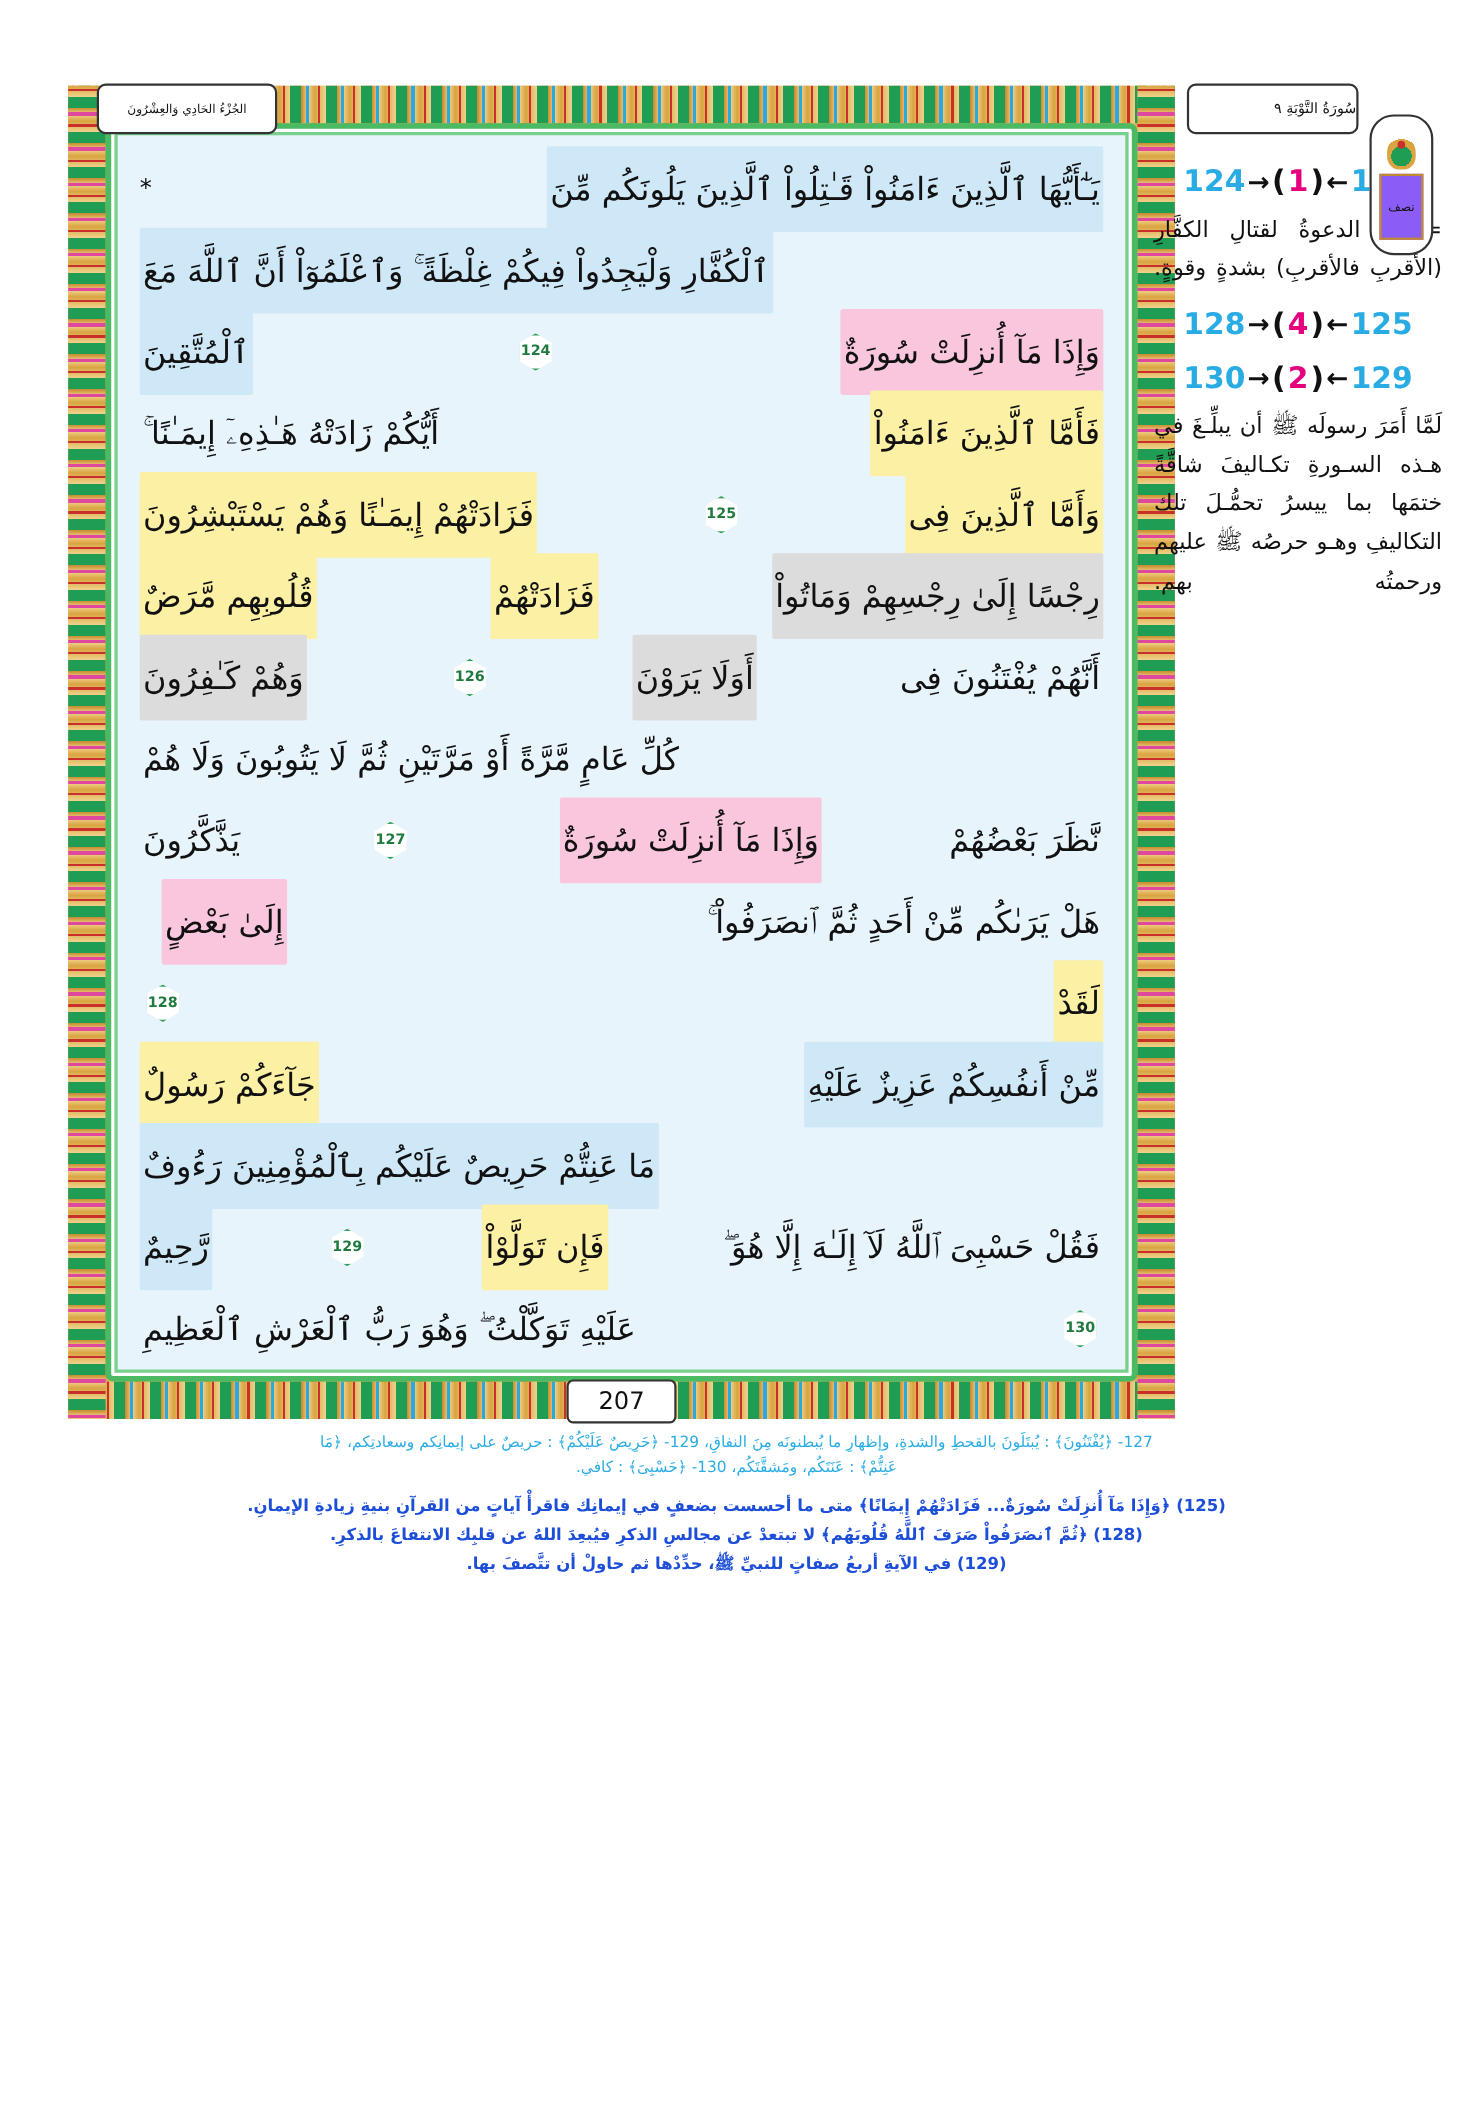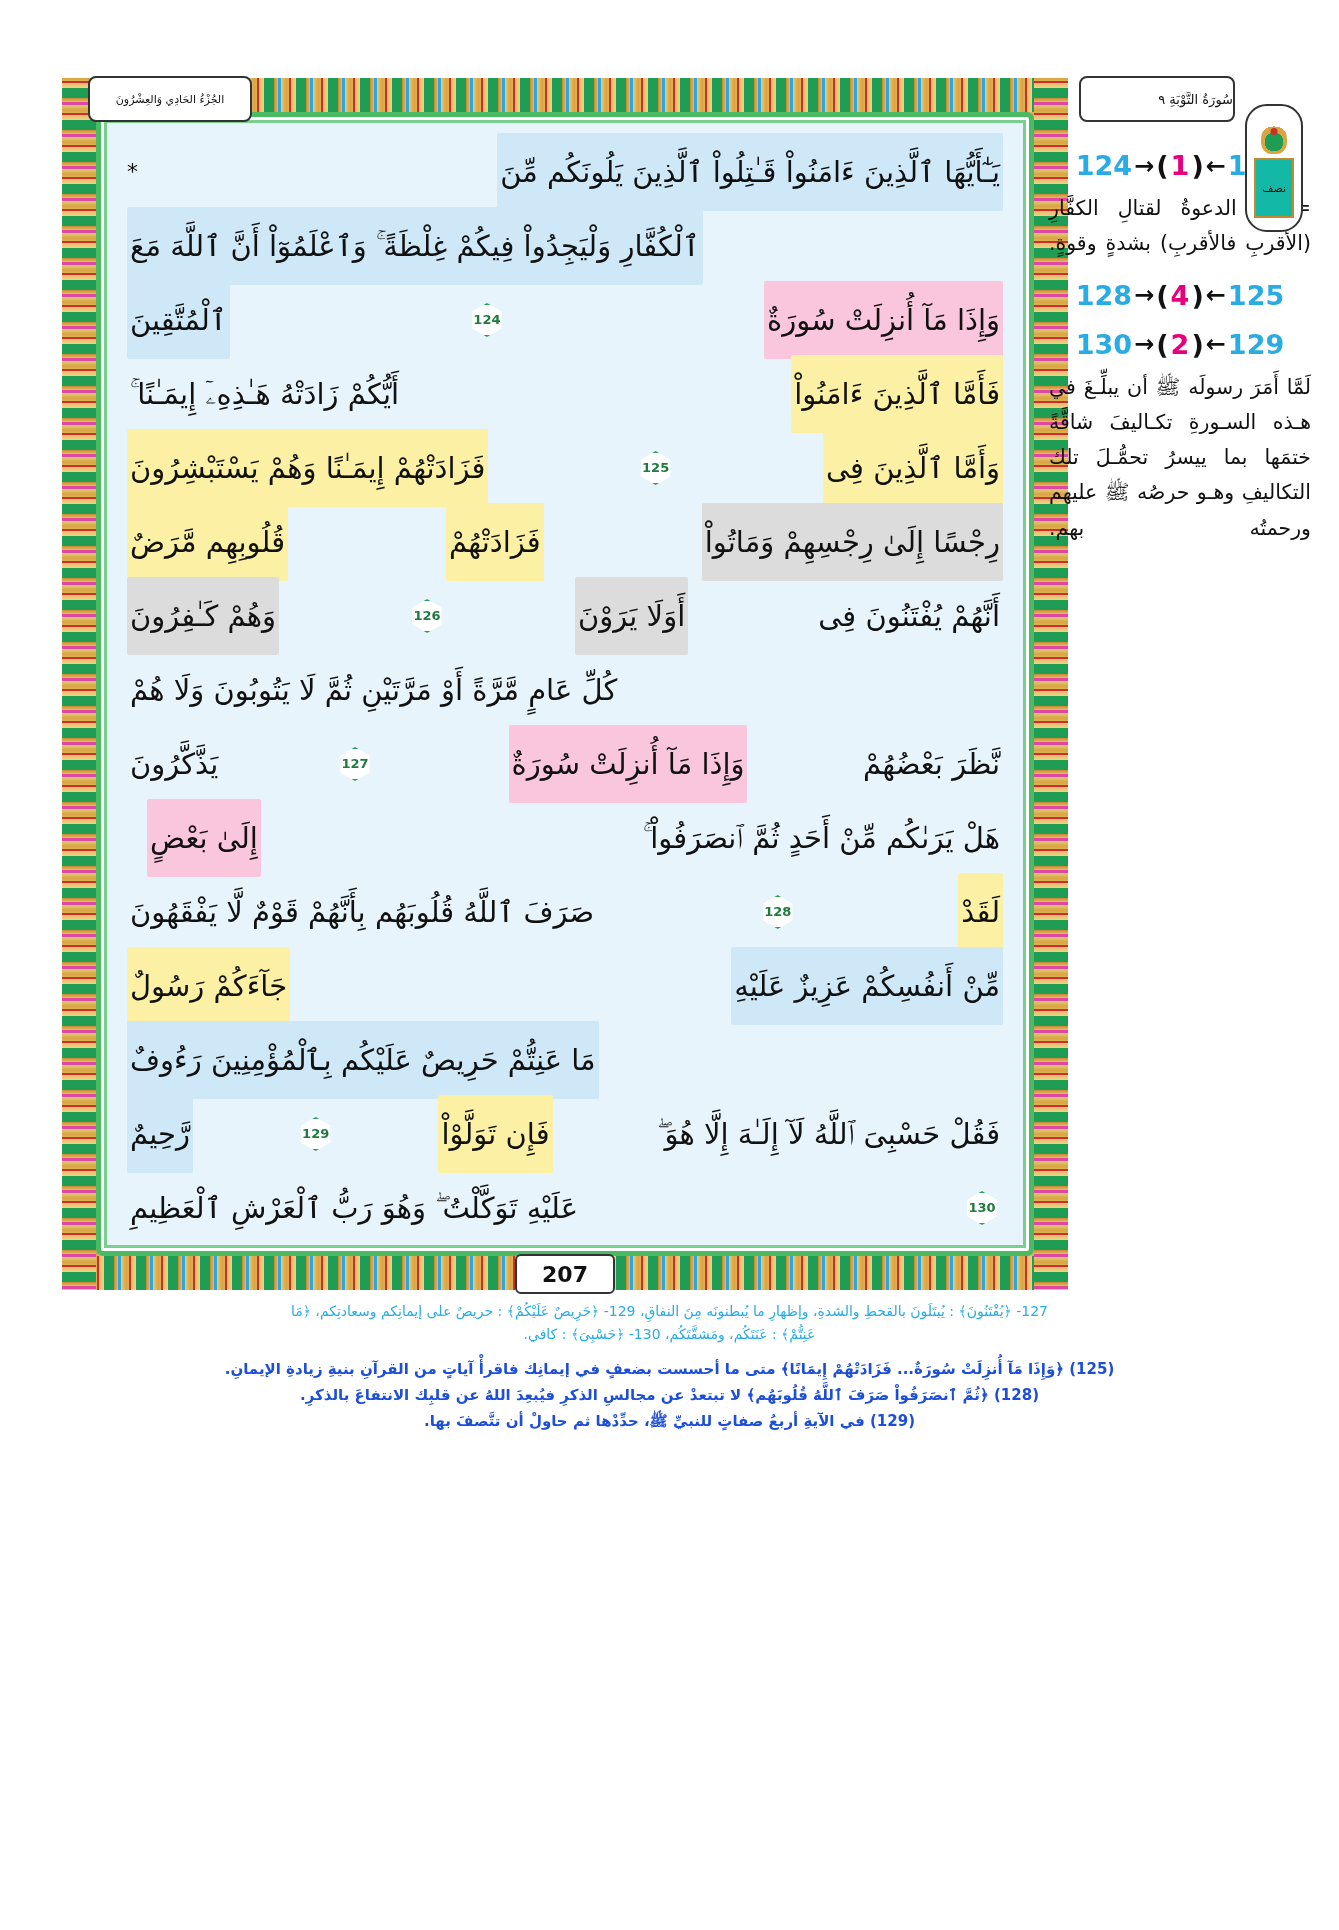--- a/index.html
+++ b/index.html
@@ -87,21 +87,21 @@
     width:26px;height:30px;margin-top:6px;
     background:radial-gradient(circle at 50% 60%, #1f9d55 0 42%, #d9a441 42% 70%, #fff 70%);
     border-radius:50% 50% 40% 40%;
     position:relative;
   }
   .half-marker .hm-top:after{
     content:"";position:absolute;left:50%;top:4px;transform:translateX(-50%);
     width:7px;height:7px;background:#c9302c;border-radius:50%;
   }
   .half-marker .hm-box{
-    width:36px;height:56px;border:2px solid #c08a33;background:#14b8a6;
+    width:36px;height:56px;border:2px solid #c08a33;background:#8b5cf6;
     margin-top:4px;display:flex;align-items:center;justify-content:center;
   }
   .half-marker .hm-box span{font-size:11px;color:#111;direction:rtl;}
 
   
   .quran-body{
     position:absolute;left:0;top:0;right:0;bottom:0;
     padding:18px 26px 0 26px;
     direction:rtl;text-align:justify;
   }
@@ -138,21 +138,21 @@
   .star-mark{color:#111;font-size:22px;}
 
   
   .page-num{
     position:absolute;left:50%;transform:translateX(-50%);
     bottom:-4px;
     width:96px;height:36px;background:#fff;border:2px solid #333;
     border-radius:6px;display:flex;align-items:center;justify-content:center;
     z-index:8;
   }
-  .page-num span{font-size:22px;font-weight:700;color:#111;}
+  .page-num span{font-size:22px;font-weight:400;color:#111;}
 
   
   .sidebar{
     position:absolute;right:28px;top:150px;width:262px;
     direction:rtl;text-align:justify;
   }
   .sb-block{margin-bottom:18px;}
   .sb-head{
     display:flex;flex-direction:row-reverse;align-items:center;justify-content:center;
     font-size:27px;font-weight:700;letter-spacing:0;
@@ -231,21 +231,20 @@
             <span class="seg hl-none">يَذَّكَّرُونَ</span>
             <span class="ayah-num"><b>127</b></span>
             <span class="seg hl-pink">وَإِذَا مَآ أُنزِلَتْ سُورَةٌ</span>
             <span class="seg hl-none">نَّظَرَ بَعْضُهُمْ</span>
           </div>
           <div class="ayah-line">
             <span class="seg hl-pink">إِلَىٰ بَعْضٍ</span>
             <span class="seg hl-none">هَلْ يَرَىٰكُم مِّنْ أَحَدٍ ثُمَّ ٱنصَرَفُواْ ۚ</span>
           </div>
           <div class="ayah-line">
-            <span class="seg hl-none">صَرَفَ ٱللَّهُ قُلُوبَهُم بِأَنَّهُمْ قَوْمٌ لَّا يَفْقَهُونَ</span>
             <span class="ayah-num"><b>128</b></span>
             <span class="seg hl-yellow">لَقَدْ</span>
           </div>
           <div class="ayah-line">
             <span class="seg hl-yellow">جَآءَكُمْ رَسُولٌ</span>
             <span class="seg hl-blue">مِّنْ أَنفُسِكُمْ عَزِيزٌ عَلَيْهِ</span>
           </div>
           <div class="ayah-line">
             <span class="seg hl-blue">مَا عَنِتُّمْ حَرِيصٌ عَلَيْكُم بِٱلْمُؤْمِنِينَ رَءُوفٌ</span>
           </div>

